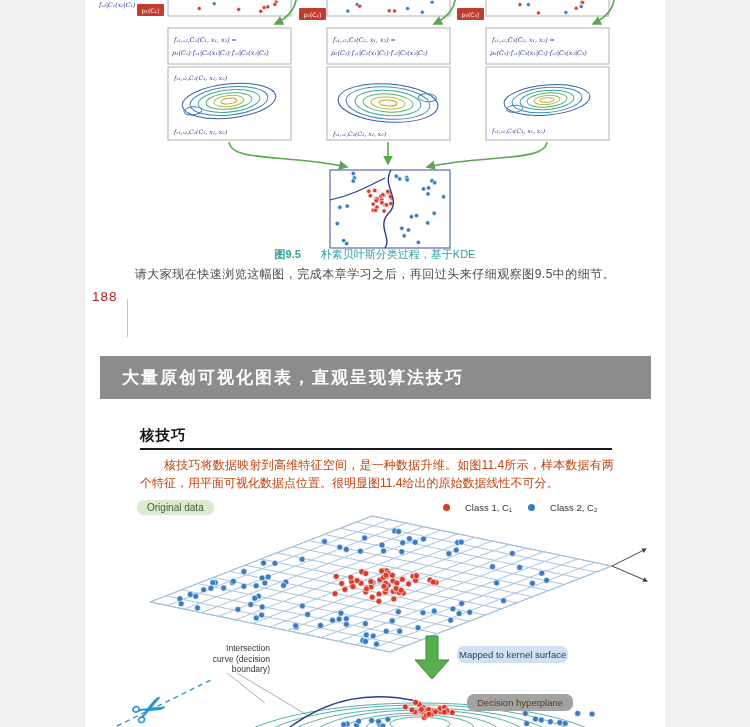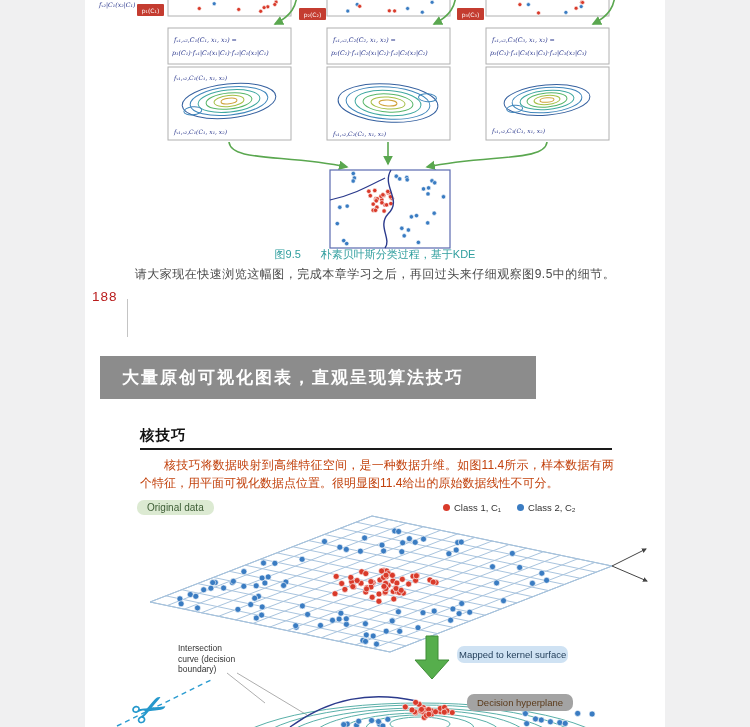--- a/index.html
+++ b/index.html
@@ -1,39 +1,39 @@
 <!DOCTYPE html>
 <html><head>
 <meta charset="utf-8">
 <style>
   *{margin:0;padding:0;box-sizing:border-box}
   html,body{width:750px;height:727px}
   body{position:relative;background:#f0f0f1;font-family:"Liberation Sans","DejaVu Sans",sans-serif;overflow:hidden}
   .abs{position:absolute}
   .paper{left:85px;top:0;width:580px;height:727px;background:#fff}
   .caption{left:85px;top:247px;width:580px;text-align:center;font-size:11px;color:#2f9e9e}
-  .caption .tag{font-weight:normal;margin-right:20px}
+  .caption .tag{font-weight:bold;margin-right:20px}
   .note{left:100px;top:266px;width:550px;text-align:center;font-size:12px;color:#4a4a4a;letter-spacing:.5px}
   .pagenum{left:92px;top:289px;font-size:13.5px;color:#b91c1c;letter-spacing:1px}
   .pagerule{left:127px;top:299px;width:1px;height:38px;background:#c4c4c4}
-  .banner{left:100px;top:356px;width:436px;height:43px;background:#8c8c8c}
+  .banner{left:100px;top:356px;width:551px;height:43px;background:#8c8c8c}
   .banner span{display:block;line-height:43px;padding-left:22px;color:#fff;font-size:17px;font-weight:bold;letter-spacing:2px}
   .kheading{left:140px;top:426px;font-size:14.5px;font-weight:bold;color:#111;letter-spacing:1px}
   .krule{left:140px;top:448px;width:472px;height:2px;background:#1a1a1a}
   .kbody{left:140px;top:457px;width:474px;font-size:12px;line-height:17.5px;color:#c2410c;text-indent:2em;text-align:justify}
   .pill{border-radius:7px;display:inline-block}
   .pill-green{left:137px;top:500px;background:#dcead2;color:#3c5c34;font-size:10px;padding:2px 10px}
   .pill-blue{left:457px;top:646px;background:#cfe2f3;color:#1f3b57;font-size:9.5px;padding:3px 2px}
   .pill-orange{left:467px;top:694px;background:#a3a3a3;color:#5a3a1a;font-size:9.5px;padding:3px 10px}
   .legend{left:443px;top:502px;display:flex;gap:16px;align-items:center;font-size:9.5px;color:#333}
-  .legend .item{display:flex;align-items:center;gap:4px}
+  .legend .item{display:flex;align-items:center;gap:15px}
   .dot{width:7px;height:7px;border-radius:50%}
   .dot-red{background:#d93a2a}
   .dot-blue{background:#3a7cc2}
-  .ilabel{left:178px;top:643px;width:92px;text-align:left;font-size:8.5px;line-height:10.5px;color:#333;white-space:pre-line}
+  .ilabel{left:178px;top:643px;width:92px;text-align:right;font-size:8.5px;line-height:10.5px;color:#333;white-space:pre-line}
   svg{display:block}
   svg text.formula{font-family:"DejaVu Serif","Liberation Serif",serif;font-style:italic;fill:#27348b}
   svg text.badgetxt{font-family:"DejaVu Sans",sans-serif;fill:#fff;font-size:6px}
 </style>
 </head>
 <body>
 
 <div class="abs paper"></div>
 
 <svg id="fig-svg" class="abs" style="left:85px;top:0;width:580px;height:250px" viewBox="0 0 580 250">

